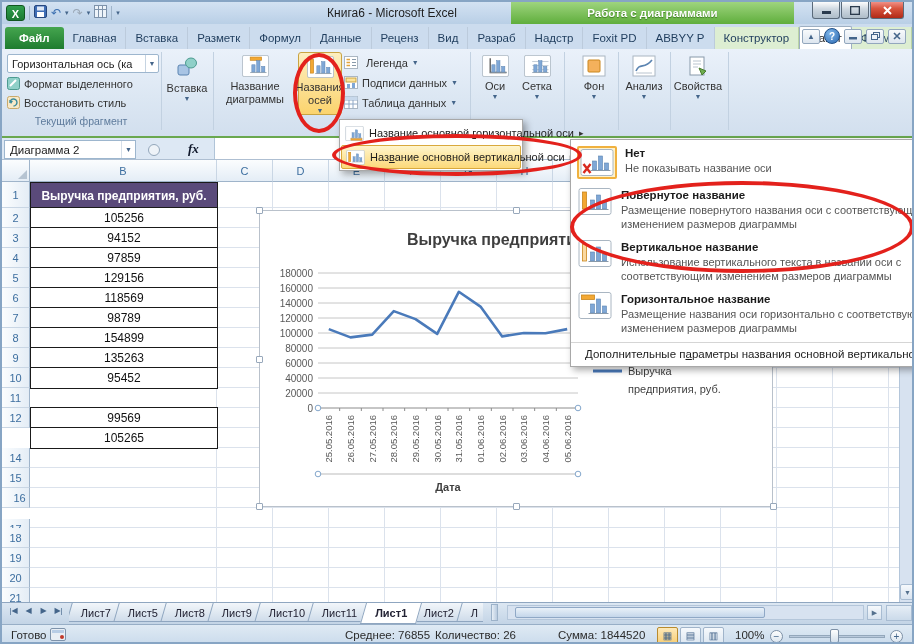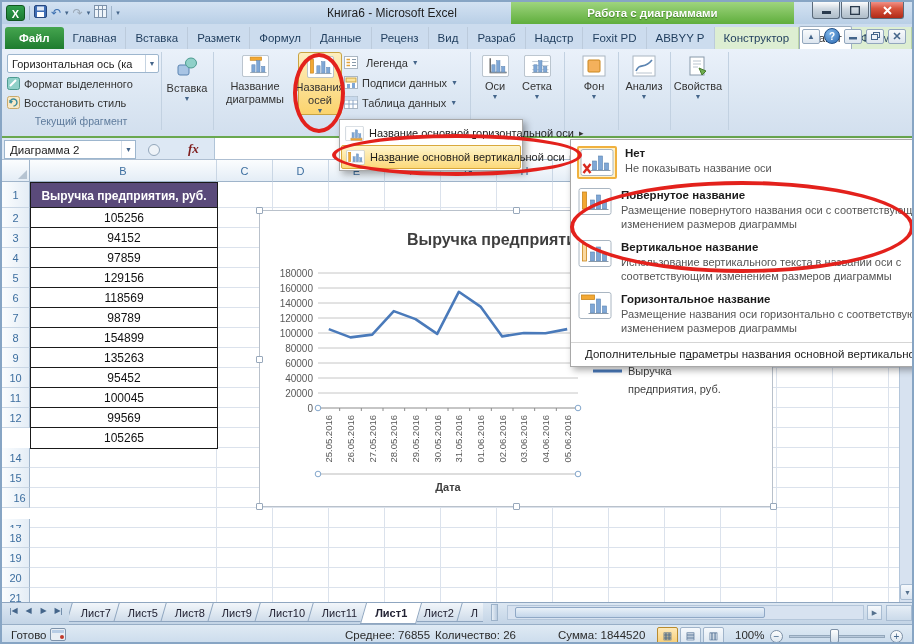--- a/index.html
+++ b/index.html
@@ -74,21 +74,21 @@
   .miniic{display:inline-flex}
   
   .fbar{left:0;top:136px;width:100%;height:22px;background:#dde8f4;
     border-bottom:1px solid #aebfd2;display:flex;align-items:center}
   .namebox{position:absolute;left:2px;top:2px;width:132px;height:19px;background:#fff;
     border:1px solid #9db6ce;font-size:11.5px;display:flex;align-items:center;
     padding-left:5px;color:#222}
   .namebox .ca{margin-left:auto;width:14px;text-align:center;font-size:7px;
     color:#44658a;border-left:1px solid #d5dfe9;line-height:17px}
   .fxbtn{position:absolute;left:186px;top:3px;font-family:"Liberation Serif",serif;
-    font-style:italic;font-weight:bold;font-size:13px;color:#7f1d1d}
+    font-style:italic;font-weight:bold;font-size:13px;color:#0f172a}
   .circbtn{position:absolute;left:146px;top:6px;width:12px;height:12px;border-radius:50%;
     border:1.5px solid #93a7bb;background:#eef3f8}
   .finput{position:absolute;left:212px;top:0;right:0;height:21px;background:#fff;
     border-left:1px solid #b0c4d8}
   
   .gridarea{left:0;top:158px;width:914px;height:442px;background:#fff;overflow:hidden}
   .hcell{position:absolute;top:0;height:22px;
     background:linear-gradient(#fbfdfe,#e4edf6);border-right:1px solid #c9d6e4;
     border-bottom:1px solid #9fb4ca;color:#3c6e9f;font-size:11px;text-align:center;
     line-height:22px}
@@ -499,21 +499,20 @@
       <div class="bcell hdr" style="top: 22px; height: 27px; line-height: 26px;">Выручка предприятия, руб.</div>
       <div class="bcell" style="top: 47px; height: 22px; line-height: 21px;">105256</div>
       <div class="bcell" style="top: 67px; height: 22px; line-height: 21px;">94152</div>
       <div class="bcell" style="top: 87px; height: 22px; line-height: 21px;">97859</div>
       <div class="bcell" style="top: 107px; height: 22px; line-height: 21px;">129156</div>
       <div class="bcell" style="top: 127px; height: 22px; line-height: 21px;">118569</div>
       <div class="bcell" style="top: 147px; height: 22px; line-height: 21px;">98789</div>
       <div class="bcell" style="top: 167px; height: 22px; line-height: 21px;">154899</div>
       <div class="bcell" style="top: 187px; height: 22px; line-height: 21px;">135263</div>
       <div class="bcell" style="top: 207px; height: 22px; line-height: 21px;">95452</div>
-      <div class="bcell" style="top: 227px; height: 22px; line-height: 21px;">100045</div>
       <div class="bcell" style="top: 247px; height: 22px; line-height: 21px;">99569</div>
       <div class="bcell" style="top: 267px; height: 22px; line-height: 21px;">105265</div>
       <div class="vscroll">
         <div class="sbtn" style="left: 0px; top: 1px;">▲</div>
         <div class="vthumb"></div>
         <div class="sbtn" style="left: 0px; top: 424px;">▼</div>
       </div>
     </div>
 
   <div class="chart abs">

